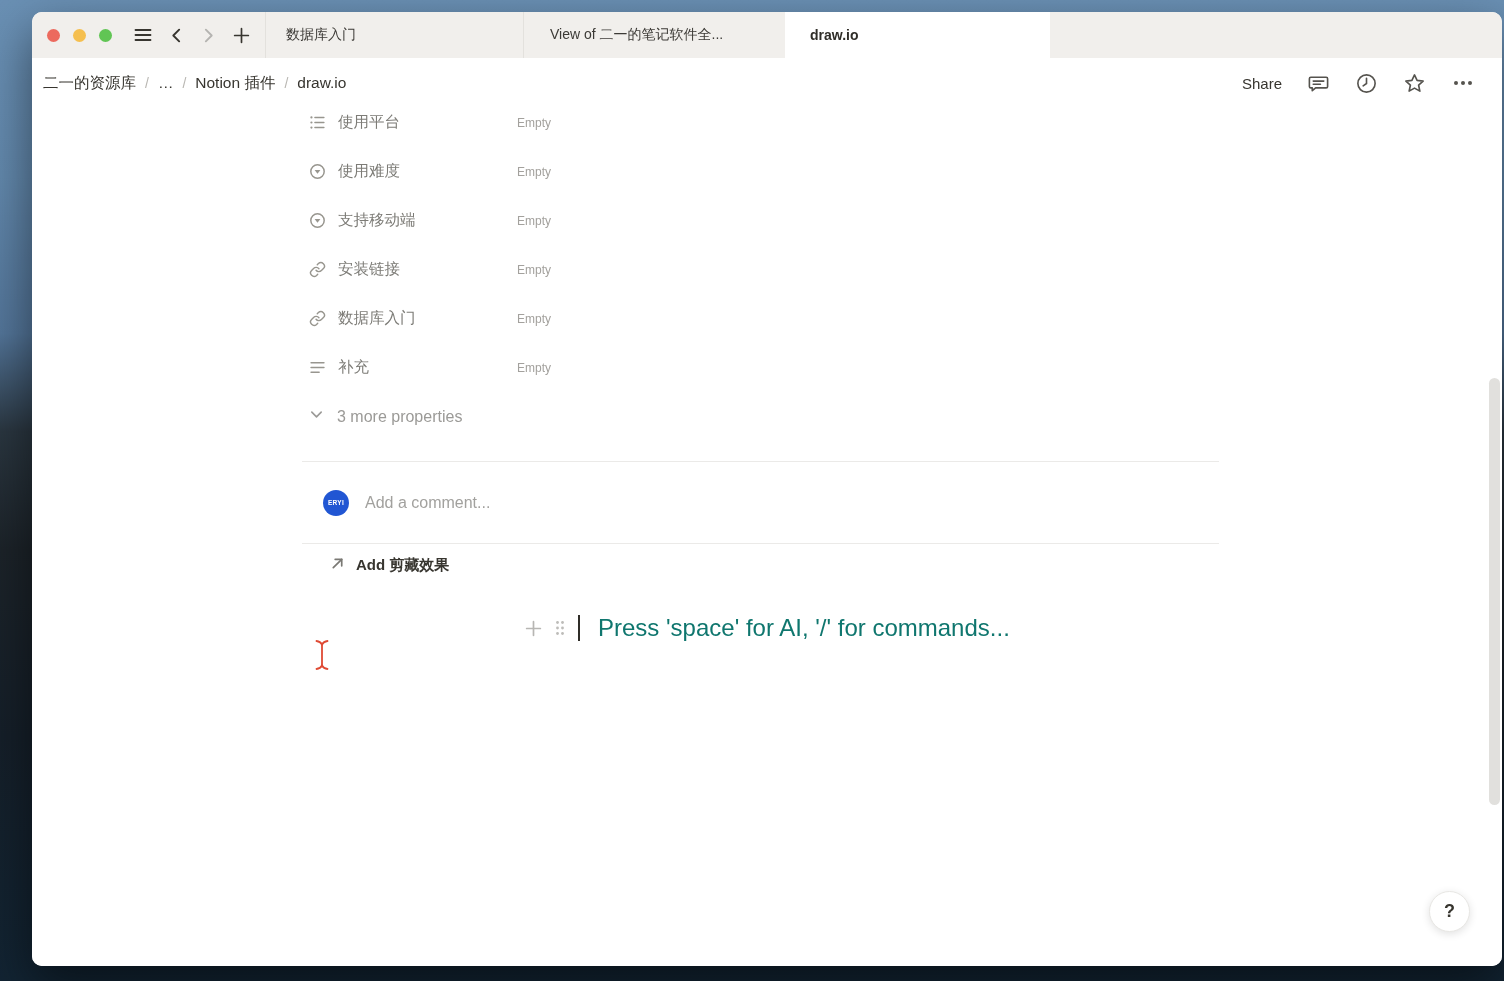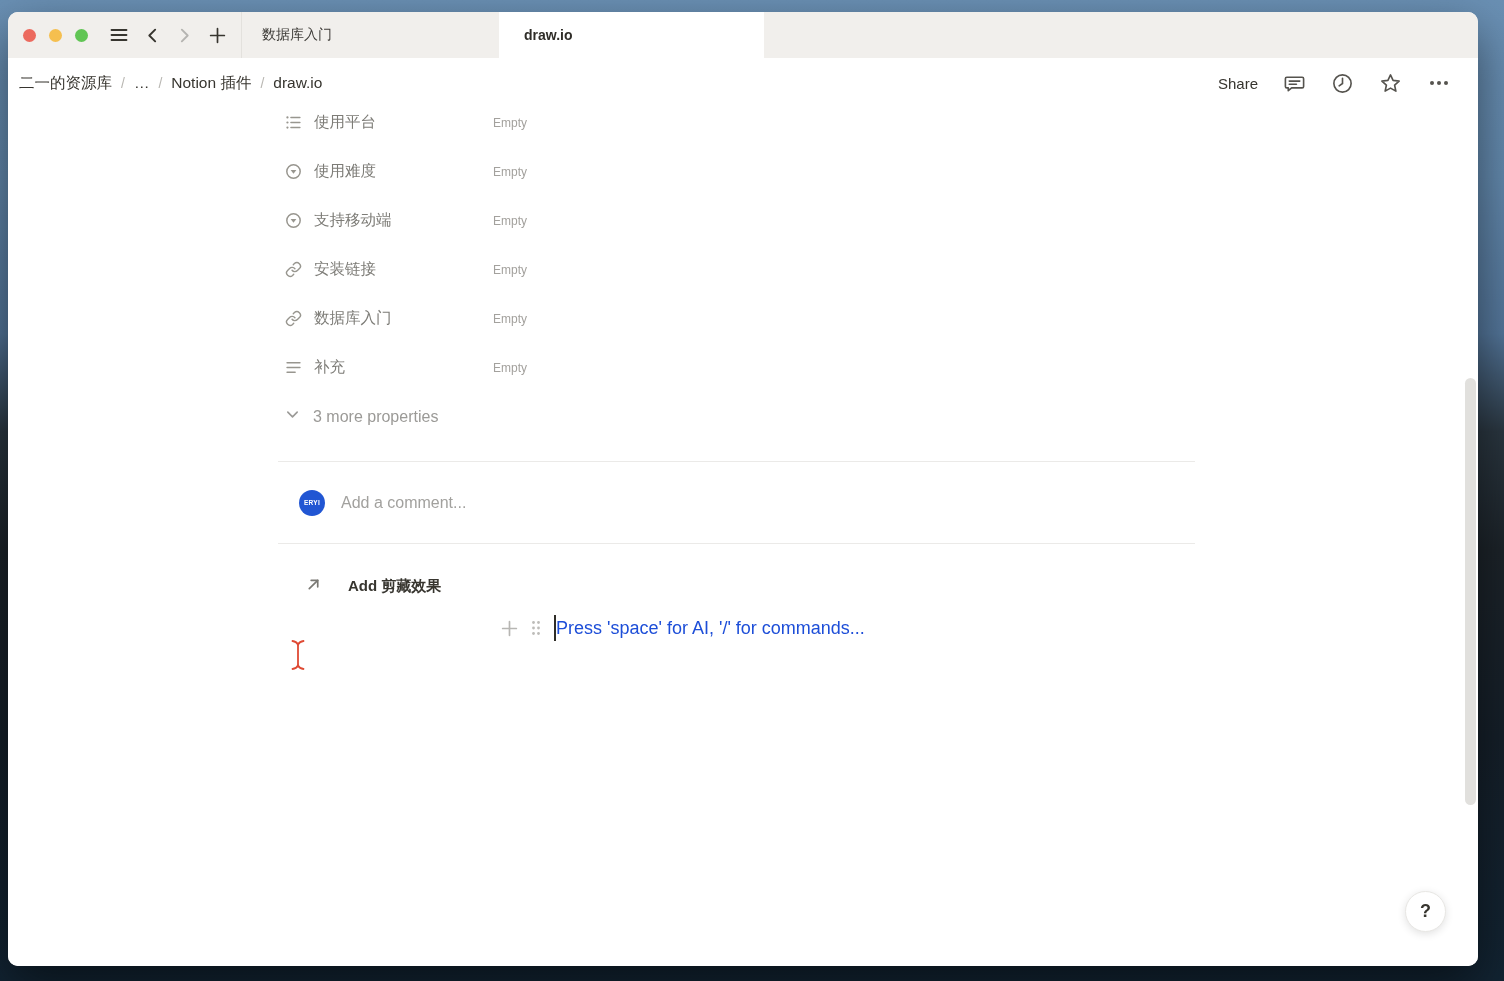--- a/index.html
+++ b/index.html
@@ -2,21 +2,21 @@
 <html><head>
 <meta charset="utf-8">
 <style>
   * { margin:0; padding:0; box-sizing:border-box; }
   html,body { width:1504px; height:981px; font-family:"Liberation Sans","DejaVu Sans",sans-serif; }
   .desktop {
     position:relative; width:1504px; height:981px; overflow:hidden;
     background:linear-gradient(180deg,#6a90b4 0%,#6288ac 18%,#537599 34%,#2a3640 44%,#1c2329 56%,#151f29 75%,#122433 100%);
   }
   .window {
-    position:absolute; left:8px; top:12px; width:1470px; height:954px;
+    position:absolute; left:32px; top:12px; width:1470px; height:954px;
     background:#fff; border-radius:10px; overflow:hidden;
     box-shadow:0 20px 50px rgba(0,0,0,.5);
     display:flex; flex-direction:column;
   }
   
   .tabbar { height:46px; background:#f1efec; display:flex; align-items:stretch; flex-shrink:0; }
   .traffic { display:flex; align-items:center; gap:13px; margin-left:15px; }
   .tl-dot { width:13px; height:13px; border-radius:50%; }
   .navicons { display:flex; align-items:center; gap:15px; margin-left:21px; margin-right:14px; color:#37352f; }
   .navicons svg { display:block; }
@@ -41,27 +41,27 @@
   .prop-label { width:162px; font-size:15.5px; color:#7d7c77; }
   .prop-value { font-size:12px; color:#37352f;margin-left:17px; }
   .prop-value.empty { color:#a3a19d; }
   .more-row { display:flex; align-items:center; gap:13px; height:49px; color:#9b9a97; font-size:16px; }
   .divider { height:1px; background:#ebeae8; width:917px; margin-left:-7px; }
   .div-1 { margin-top:20px; }
   .comment-row { height:81px; display:flex; align-items:center; padding-left:14px; }
   .avatar { width:26px; height:26px; border-radius:50%; display:flex; align-items:center; justify-content:center;
             color:#fff; font-size:6.5px; font-weight:700; letter-spacing:.3px; flex-shrink:0; }
   .comment-placeholder { margin-left:16px; font-size:16px; color:#a2a19e; }
-  .clip-row { margin-top:12px; height:40px; display:flex; align-items:flex-end; gap:27px; padding-left:21px; }
+  .clip-row { margin-top:12px; height:40px; display:flex; align-items:flex-start; gap:11px; padding-left:21px; }
   .clip-label { font-size:15px; font-weight:600; color:#37352f; }
   .editor-row { margin-top:12px; height:40px; display:flex; align-items:center; margin-left:215px; }
   .block-plus { display:flex; color:#b7b6b3; }
   .drag-handle { display:flex; margin-left:11px; color:#bdbcb9; }
   .caret { width:2px; height:26px; background:#2f2d28; margin-left:12px; }
-  .editor-placeholder { margin-left:0; font-size:18px; color:#1d4ed8; }
+  .editor-placeholder { margin-left:18px; font-size:24px; color:#0f766e; }
   .ibeam-cursor { position:absolute; left:281px; top:530px; z-index:5; }
   .scroll-thumb { position:absolute; right:2px; top:270px; width:11px; height:427px;
                   background:#e1e0dd; border-radius:6px; }
   .help-btn { position:absolute; right:32px; bottom:34px; width:41px; height:41px; border-radius:50%;
               background:#fff; border:1px solid #e8e7e4; box-shadow:0 2px 8px rgba(0,0,0,.12);
               display:flex; align-items:center; justify-content:center;
               font-size:18px; font-weight:600; color:#37352f; }
 </style>
 </head>
 <body>
@@ -95,20 +95,23 @@
         </span>
         <span>
           <svg width="19" height="19" viewBox="0 0 18 18" stroke="#37352f" stroke-width="1.6" stroke-linecap="round">
               <line x1="9" y1="2.5" x2="9" y2="15.5"></line>
               <line x1="2.5" y1="9" x2="15.5" y2="9"></line>
             </svg>
         </span>
       </div>
       <div class="tab tab-1">
         <span>数据库入门</span>
+      </div>
+      <div class="tab tab-2">
+        <span>View of 二一的笔记软件全...</span>
       </div>
       <div class="tab tab-active">
         <span>draw.io</span>
       </div>
     </div>
 
     <div class="header">
       <div class="breadcrumb">
         <span>二一的资源库</span>
         <span class="crumb-sep">/</span>

